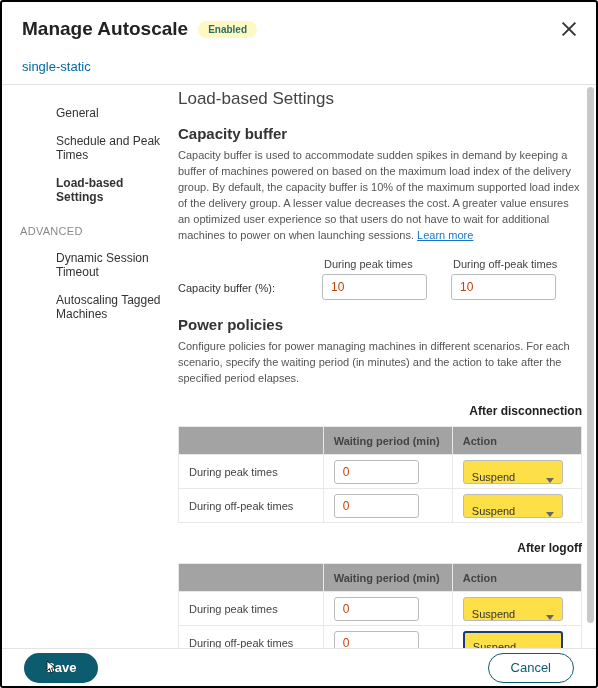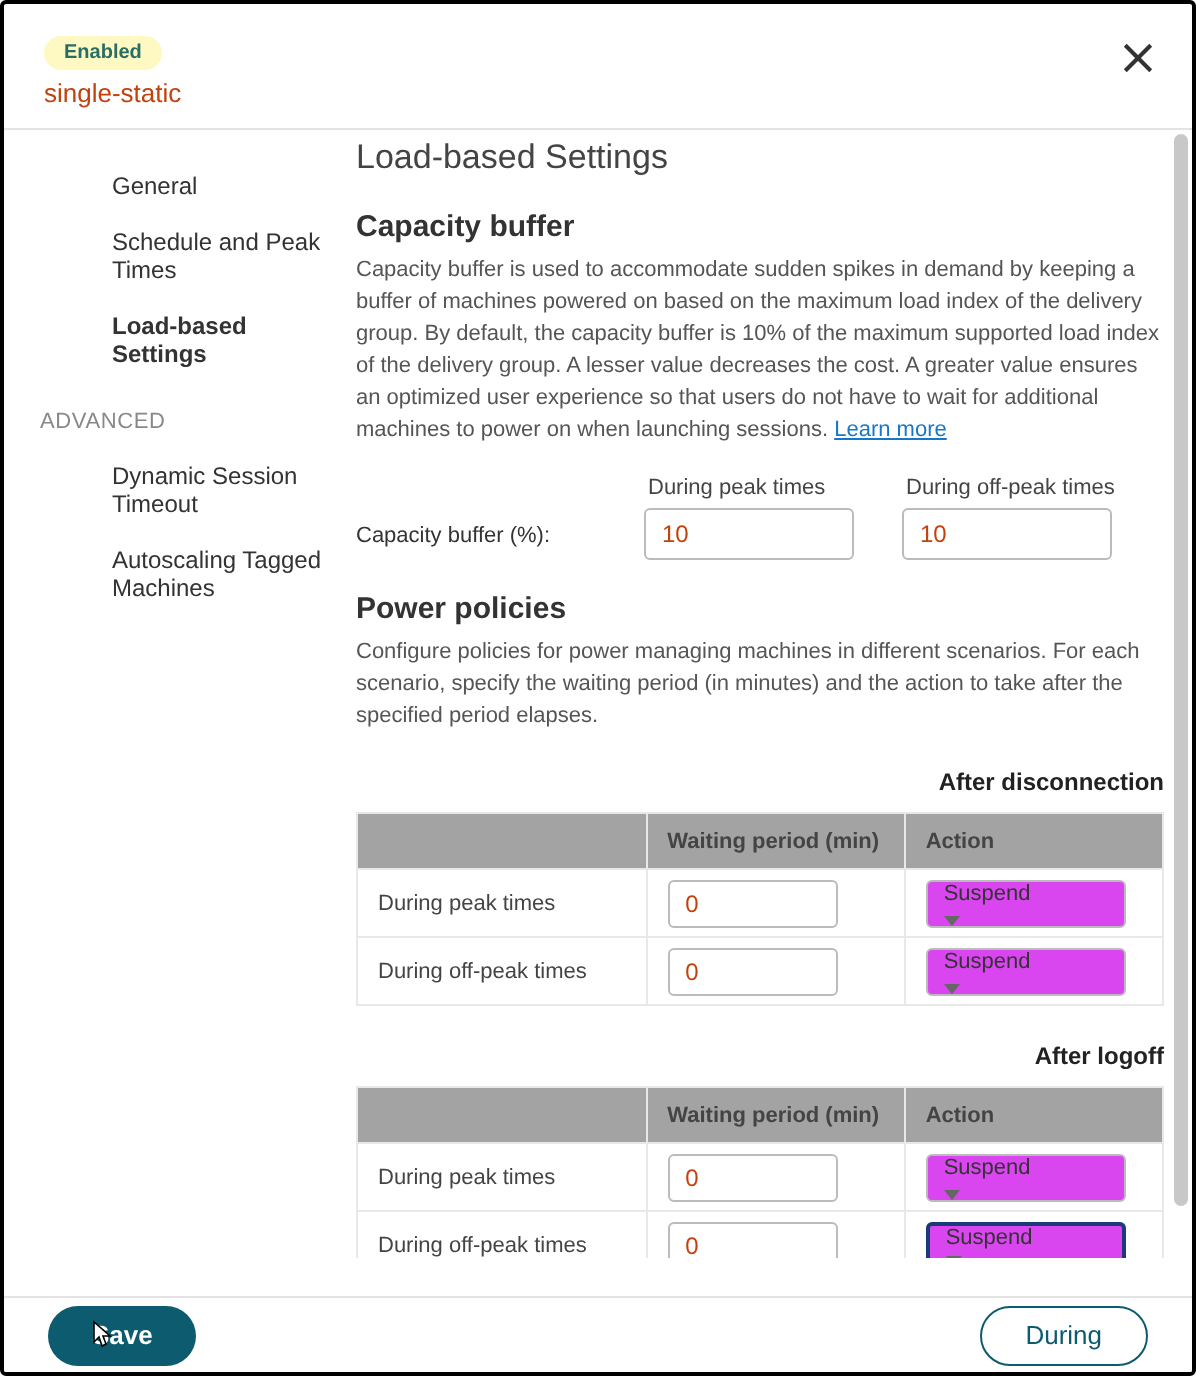--- a/index.html
+++ b/index.html
@@ -32,22 +32,22 @@
   .badge {
     background: #fef9c3;
     color: #2a6e63;
     font-size: 10px;
     padding: 3px 10px;
     border-radius: 10px;
     font-weight: bold;
   }
   .subtitle {
     font-size: 13px;
-    color: #c2410c;
-    margin-top: 4px;
+    color: #0369a1;
+    margin-top: 19px;
   }
   .close-btn {
     position: absolute;
     top: 18px;
     right: 18px;
     width: 18px;
     height: 18px;
     cursor: pointer;
   }
   .close-btn::before, .close-btn::after {
@@ -174,30 +174,29 @@
   td input[type="text"] {
     width: 85px;
     height: 24px;
     margin: 0;
   }
   .select {
     width: 100px;
     height: 24px;
     border: 1px solid #bbb;
     border-radius: 3px;
-    background: #d946ef;
+    background: #fde047;
     display: inline-flex;
-    align-items: flex-start;
+    align-items: flex-end;
     justify-content: space-between;
     padding: 0 8px;
     font-size: 11px;
     color: #333;
     cursor: pointer;
     position: relative;
-    flex-direction: column;
   }
   .select.highlighted {
     border: 2px solid #1a3a7a;
   }
   .chev {
     width: 0; height: 0;
     border-left: 4px solid transparent;
     border-right: 4px solid transparent;
     border-top: 5px solid #666;
   }
@@ -258,20 +257,21 @@
     width: 12px;
     height: 14px;
     pointer-events: none;
   }
 </style>
 </head>
 <body>
 
 <div class="header">
   <div class="header-title-row">
+    <h1>Manage Autoscale</h1>
     <span class="badge">Enabled</span>
   </div>
   <div class="subtitle">single-static</div>
   <div class="close-btn"></div>
 </div>
 <hr class="divider">
 
 <div class="body">
   <nav class="sidebar">
     <span class="nav-item">General</span>
@@ -372,14 +372,14 @@
   <div class="scrolltrack">
     <div class="scrollthumb"></div>
   </div>
 </div>
 
 <div class="footer">
   <button class="btn btn-primary">Save</button>
   <svg class="cursor-ptr" viewBox="0 0 12 14">
     <path d="M1 1 L1 11 L3.5 8.5 L5 13 L7 12 L5.5 8 L9 8 Z" fill="#fff" stroke="#000" stroke-width="0.8"></path>
   </svg>
-  <button class="btn btn-secondary">During</button>
+  <button class="btn btn-secondary">Cancel</button>
 </div>
 
 </body></html>

